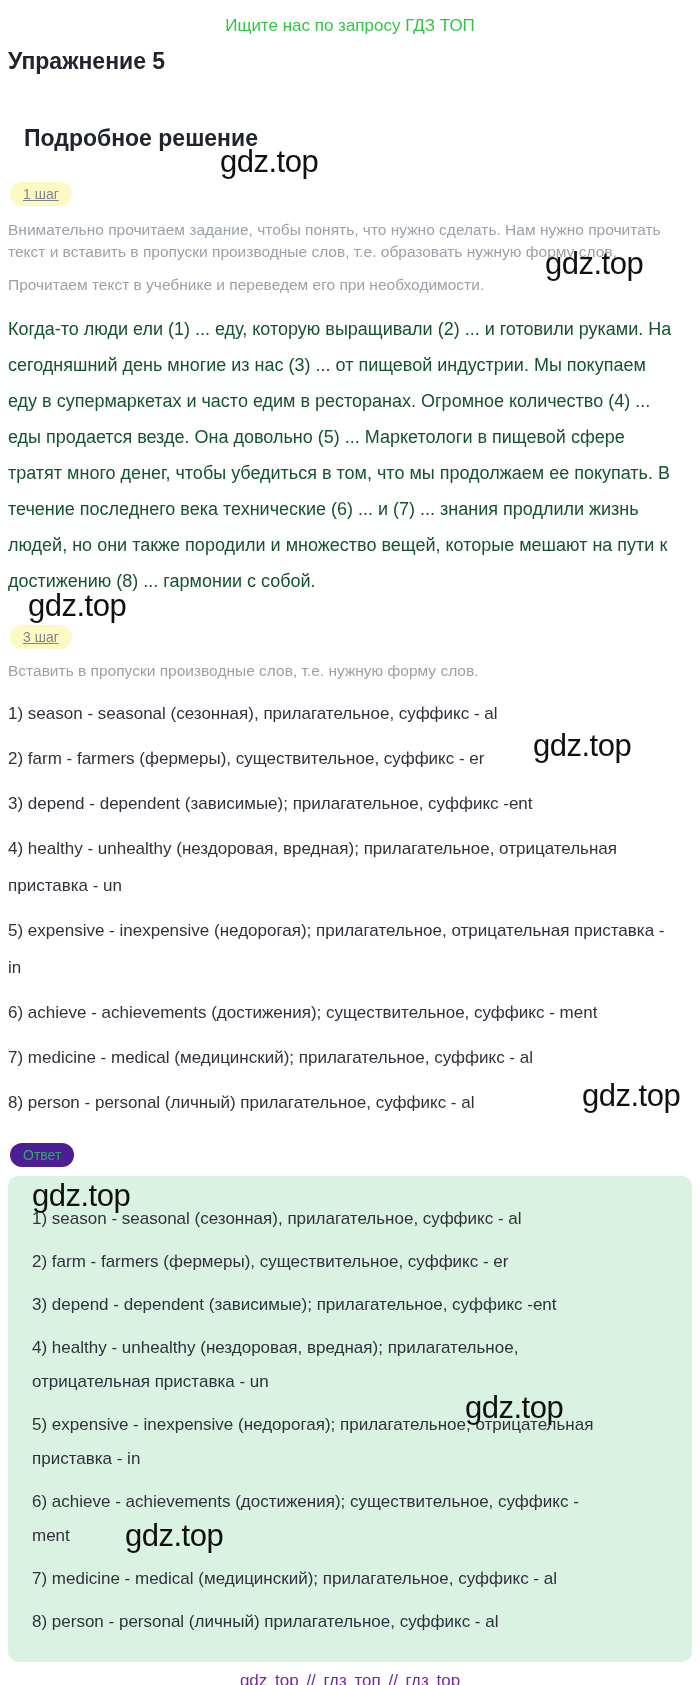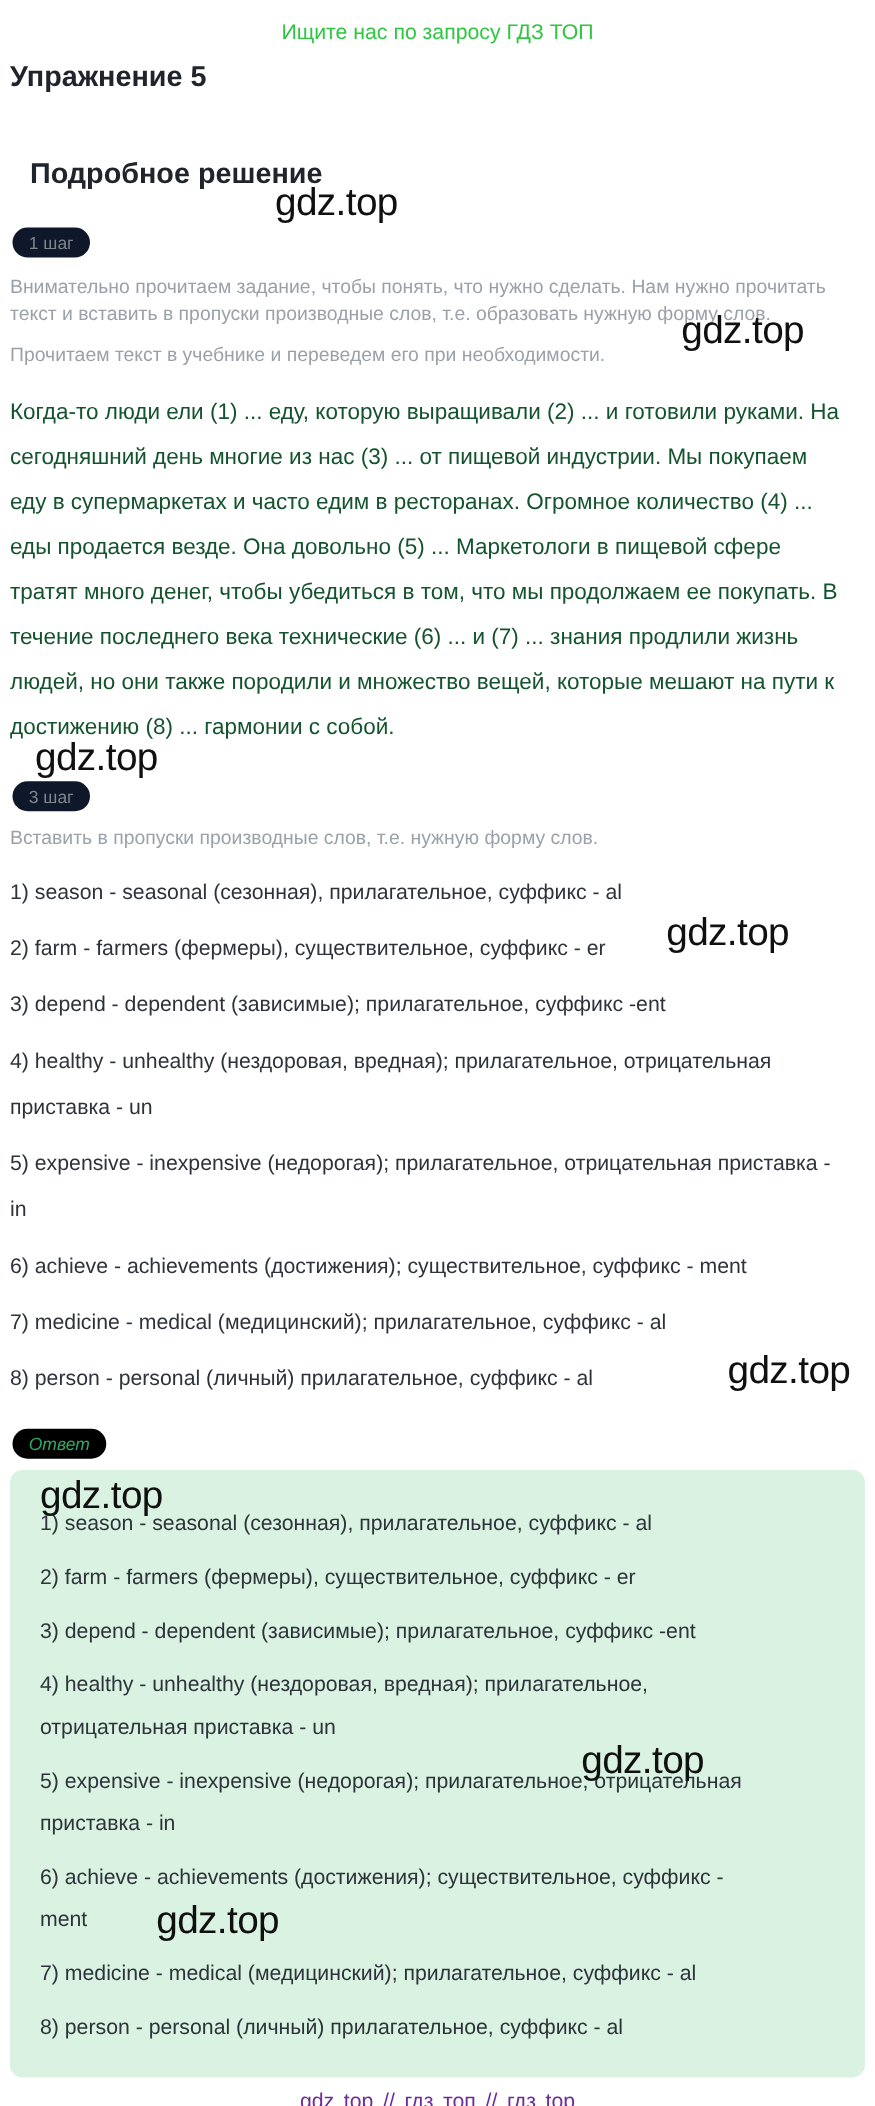--- a/index.html
+++ b/index.html
@@ -15,22 +15,22 @@
   }
   .exercise-title{
     margin:12px 0 0 8px;font-size:23px;font-weight:700;color:#20242c;
   }
   .section-title{
     margin:50px 0 0 24px;font-size:23px;font-weight:700;color:#20242c;
   }
   .badge{
     display:inline-block;border-radius:14px;padding:4px 13px;font-size:14px;
   }
-  .badge-gray{background:#0f172a;color:#80868e;}
-  .badge-green{background:#000000;color:#2fa963;font-style:italic;}
+  .badge-gray{background:#fef9c3;color:#80868e;text-decoration:underline;}
+  .badge-green{background:#4c1d95;color:#2fa963;}
   .badge-row1{margin:30px 0 0 10px;}
   .badge-row2{margin:26px 0 0 10px;}
   .badge-row3{margin:22px 0 0 10px;}
   .gray-text{color:#9aa1a9;font-size:15.5px;line-height:22px;}
   .p1{margin:13px 30px 0 8px;}
   .p2{margin:11px 0 0 8px;}
   .task-text{
     margin:15px 28px 0 8px;font-size:18px;line-height:36px;color:#14532d;
   }
   .word-list{

